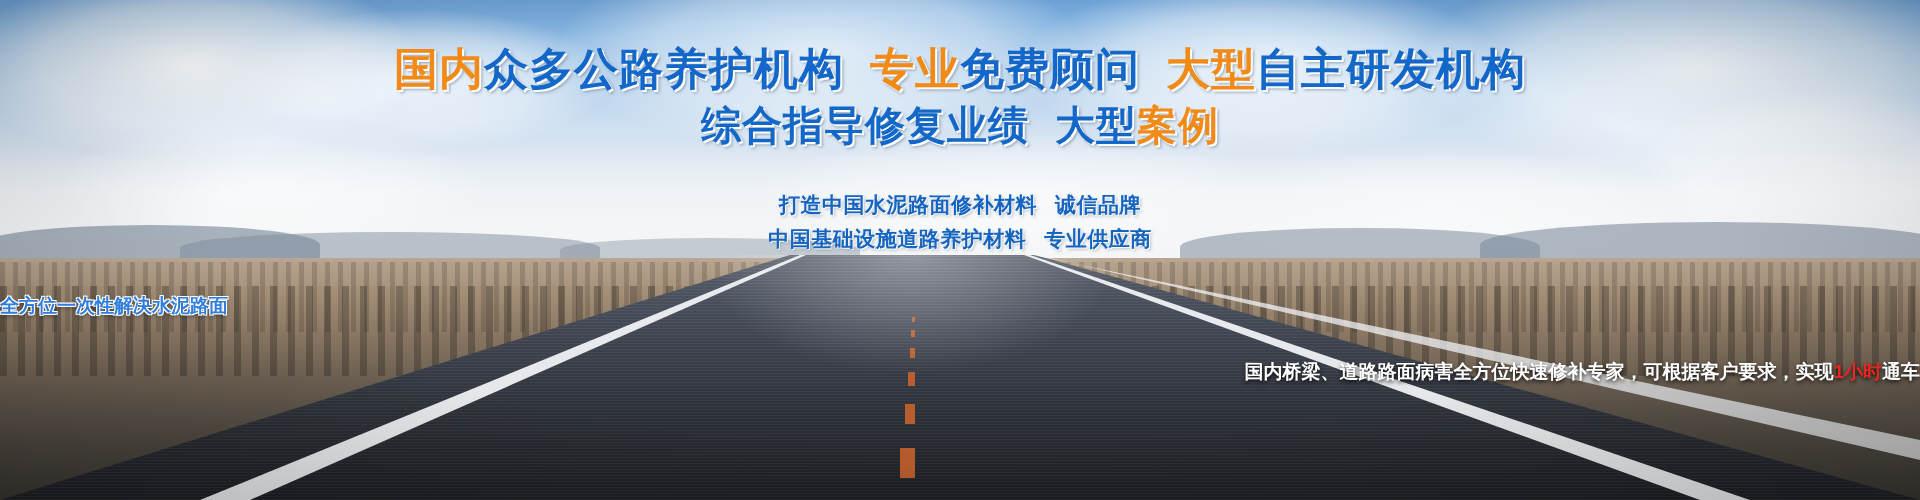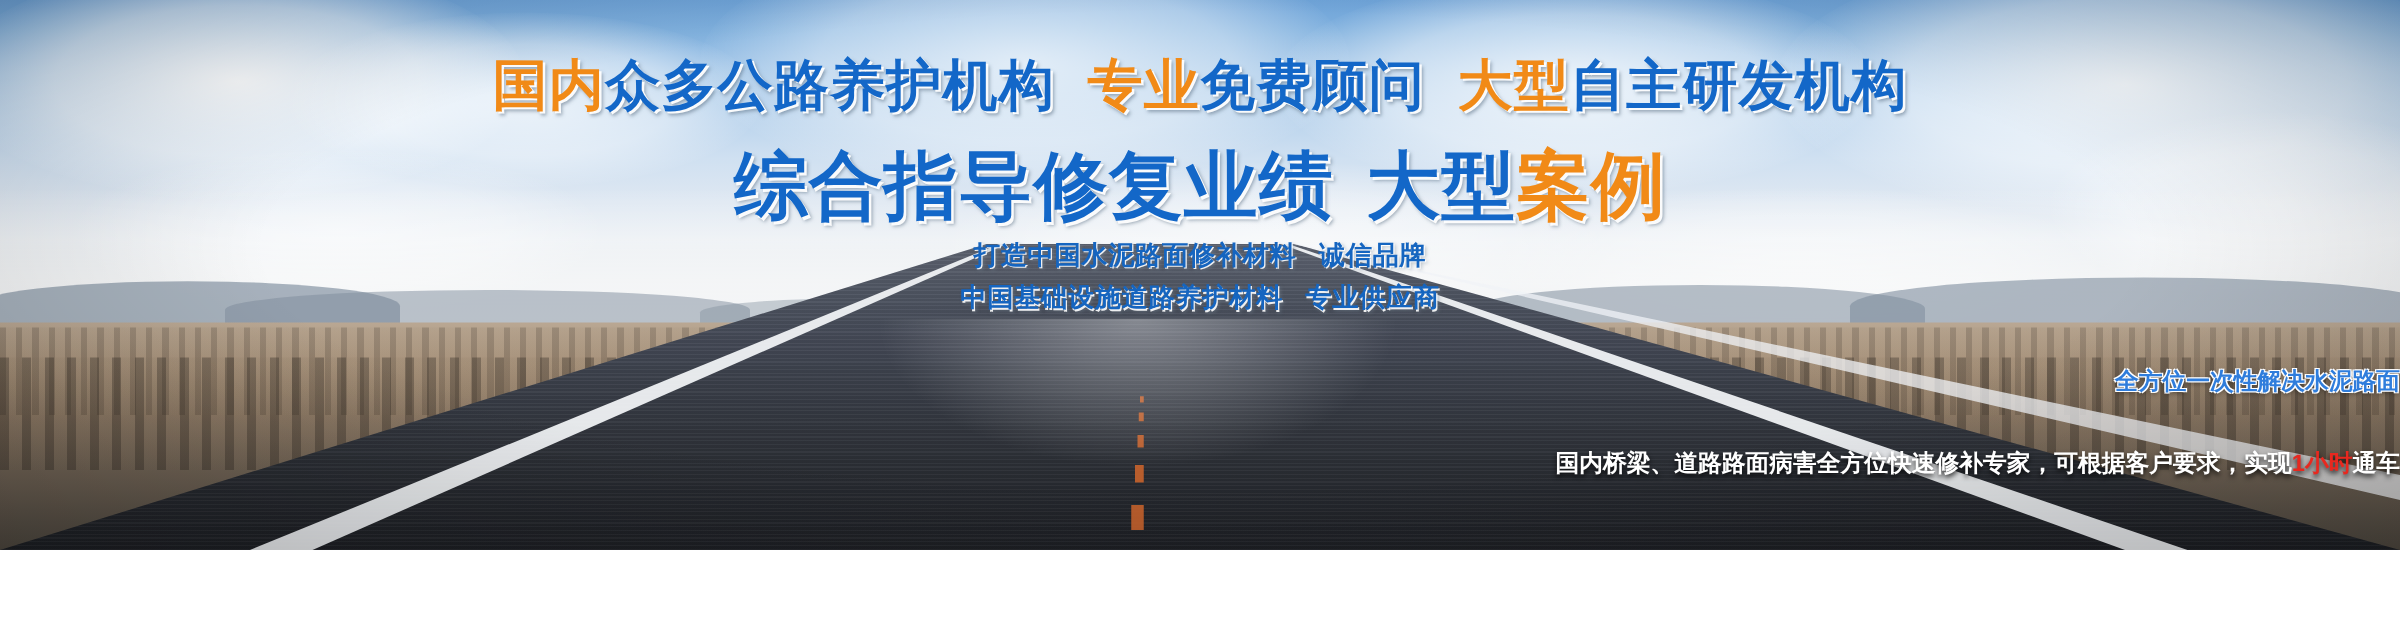--- a/index.html
+++ b/index.html
@@ -3,21 +3,21 @@
 <meta charset="utf-8">
 <style>
   html,body{margin:0;padding:0;}
   body{
     width:1920px;height:500px;overflow:hidden;
     font-family:"Liberation Sans","DejaVu Sans",sans-serif;
   }
 
   
   .banner{
-    position:relative;width:1920px;height:440px;overflow:hidden;
+    position:relative;width:1920px;height:500px;overflow:hidden;
     background:#9fb4cc;
   }
 
   
   .sky{
     position:absolute;left:0;top:0;width:1920px;height:300px;
     background:
       linear-gradient(to bottom,
         #6ea3d8 0%,
         #7fb0de 8%,
@@ -144,42 +144,42 @@
   }
 
   
   .content{position:absolute;inset:0;}
 
   .headline{
     position:absolute;left:0;width:1920px;text-align:center;
     font-weight:bold;letter-spacing:1px;white-space:nowrap;
   }
   .hl1{top:44px;font-size:44px;line-height:50px;}
-  .hl2{top:100px;font-size:59px;line-height:50px;margin-top:24px;}
+  .hl2{top:100px;font-size:40px;line-height:50px;}
   .hl1 span,.hl2 span{
     text-shadow:
       2px 2px 0 rgba(255,255,255,.95),
       3px 3px 3px rgba(90,110,130,.55);
   }
   .or{color:#f18a17;}
   .bl{color:#1367c8;}
   .gap{display:inline-block;width:26px;}
 
   .mid{
     position:absolute;left:0;width:1920px;text-align:center;
     color:#1565c0;font-weight:bold;white-space:nowrap;
     font-size:21px;line-height:26px;letter-spacing:.5px;
     text-shadow:1px 1px 0 rgba(255,255,255,.9),2px 2px 3px rgba(120,135,150,.5);
   }
   .mid1{top:192px;}
   .mid2{top:226px;}
   .mid .sp{display:inline-block;width:18px;}
 
   .bottom-small{
-    position:absolute;left:0;width:1920px;text-align:right;
+    position:absolute;left:0;width:1920px;text-align:left;
     color:#2f7ddc;font-weight:bold;white-space:nowrap;
     font-size:19px;line-height:24px;
     text-shadow:
       -1px -1px 0 #fff, 1px -1px 0 #fff, -1px 1px 0 #fff, 1px 1px 0 #fff,
       0 2px 4px rgba(0,0,0,.55);
     top:294px;
   }
   .bottom-big{
     position:absolute;left:0;width:1920px;text-align:center;
     white-space:nowrap;font-weight:bold;

